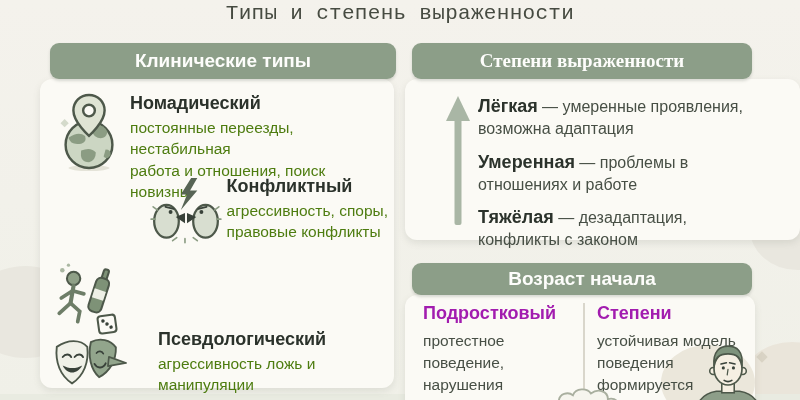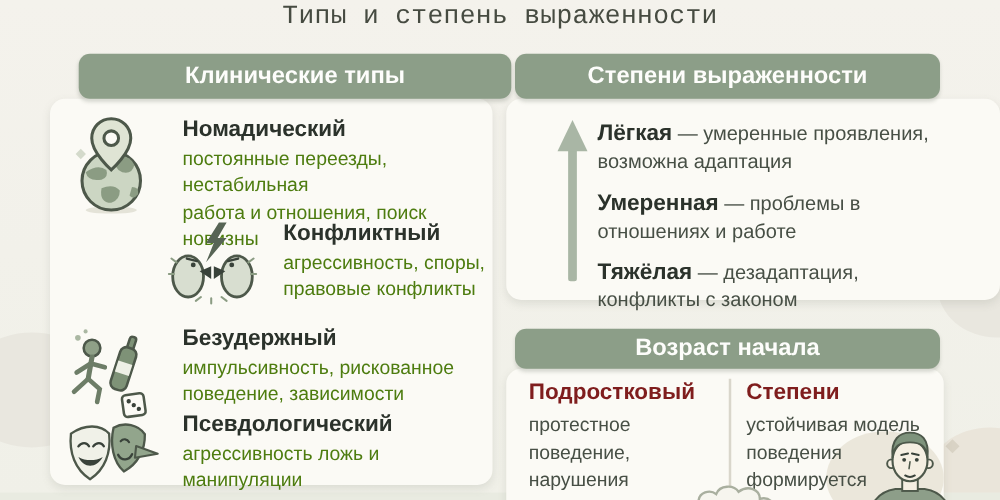--- a/index.html
+++ b/index.html
@@ -28,43 +28,43 @@
     box-shadow:0 3px 7px rgba(110,115,100,.15); z-index:2;
   }
   .panel-clinical { left:40px; top:79px; width:354px; height:309px; }
   .panel-severity { left:405px; top:79px; width:395px; height:161px; }
   .panel-onset    { left:405px; top:295px; width:350px; height:120px; }
   .banner {
     position:absolute; height:36px; line-height:36px; border-radius:9px;
     background:#8c9e88; color:#fdfdfb; font-weight:bold; font-size:19px;
     text-align:center; z-index:3; box-shadow:0 2px 3px rgba(90,100,85,.22);
   }
-  .banner-clinical { left:50px; top:43px; width:346px;margin-left:13px; }
-  .banner-severity { left:412px; top:43px; width:340px; }
+  .banner-clinical { left:50px; top:43px; width:346px; }
+  .banner-severity { left:412px; top:43px; width:340px;font-family:Liberation Serif, serif; }
   .banner-onset    { left:412px; top:263px; width:340px; height:32px; line-height:32px; }
 
   
   .c-item { position:absolute; left:10px; right:6px; display:flex; align-items:flex-start; }
   .c-icon { flex:0 0 78px; width:78px; display:flex; justify-content:center; }
-  .c-text { margin-left:18px; }
+  .c-text { margin-left:2px; }
   .c-name { font-size:18px; font-weight:bold; color:#2b322b; margin-bottom:3px; }
   .c-desc { font-size:15.5px; color:#4d7c0f; line-height:1.38; }
   .preline { white-space:pre-line; }
 
   
   .arrow-wrap { position:absolute; left:38px; top:16px; }
   .s-item { position:absolute; left:73px; right:10px; line-height:1.35; }
   .s-name { font-size:18px; font-weight:bold; color:#2b322b; }
   .s-desc { font-size:16px; color:#474f45; }
 
   
   .o-col1 { position:absolute; left:18px;  top:8px; width:152px; }
   .o-col2 { position:absolute; left:192px; top:8px; width:150px; }
   .o-divider { position:absolute; left:178px; top:8px; width:2px; height:94px; background:#d9d6cb; }
-  .o-name { font-size:18px; font-weight:bold; color:#7f1d1d; margin:0 0 6px 0; }
+  .o-name { font-size:18px; font-weight:bold; color:#a21caf; margin:0 0 6px 0; }
   .o-desc { font-size:15.5px; color:#474f45; line-height:1.42; }
   .o-blob { position:absolute; left:256px; top:50px; width:94px; height:75px; background:#ebe7db; border-radius:50%; }
   .o-man   { position:absolute; left:288px; top:48px; }
   .o-cloud { position:absolute; left:145px; top:88px; }
 </style>
 </head>
 <body>
 
 <div class="page">
 
@@ -139,28 +139,23 @@
             <rect x="38.8" y="29" width="11.4" height="9" fill="#eef0e6"></rect>
           </g>
           <g transform="rotate(-8 52 62)">
             <rect x="44" y="54" width="17" height="17" rx="3" fill="#fbfaf5" stroke="#4d584a" stroke-width="2"></rect>
             <circle cx="49" cy="59" r="1.7" fill="#39423a"></circle>
             <circle cx="52.5" cy="62.5" r="1.7" fill="#39423a"></circle>
             <circle cx="56" cy="66" r="1.7" fill="#39423a"></circle>
           </g>
         </svg>
       </div>
-      <div class="c-text">
-        <div class="c-name">Безудержный</div>
-        <div class="c-desc preline">импульсивность, рискованное
-поведение, зависимости</div>
-      </div>
-    </div>
-
-    <div class="c-item" style="top:250px;">
+    </div>
+
+    <div class="c-item" style="top:250px;gap:28px;">
       <div class="c-icon">
         <svg width="82" height="56" viewBox="0 0 92 62" style="margin-top:6px;">
           <g transform="rotate(6 62 28)">
             <path d="M46 8 C56 1 69 3 76 11 C78 26 72 40 60 48 C49 40 44 24 46 8 Z" fill="#92a58c" stroke="#4d584a" stroke-width="2.2"></path>
             <polygon points="69,23 90,28 69,34" fill="#92a58c" stroke="#4d584a" stroke-width="2" stroke-linejoin="round"></polygon>
             <path d="M54 20 C56 17 60 17 62 20" stroke="#39423a" stroke-width="2" fill="none" stroke-linecap="round"></path>
             <path d="M53 33 C57 39 64 37 66 31" stroke="#39423a" stroke-width="2.2" fill="none" stroke-linecap="round"></path>
           </g>
           <path d="M8 12 C21 3 36 3 44 12 C46 30 40 46 26 55 C12 46 6 30 8 12 Z" fill="#f0f1e8" stroke="#4d584a" stroke-width="2.2"></path>
           <path d="M15 24 C18 20 23 20 25 24" stroke="#39423a" stroke-width="2.2" fill="none" stroke-linecap="round"></path>

